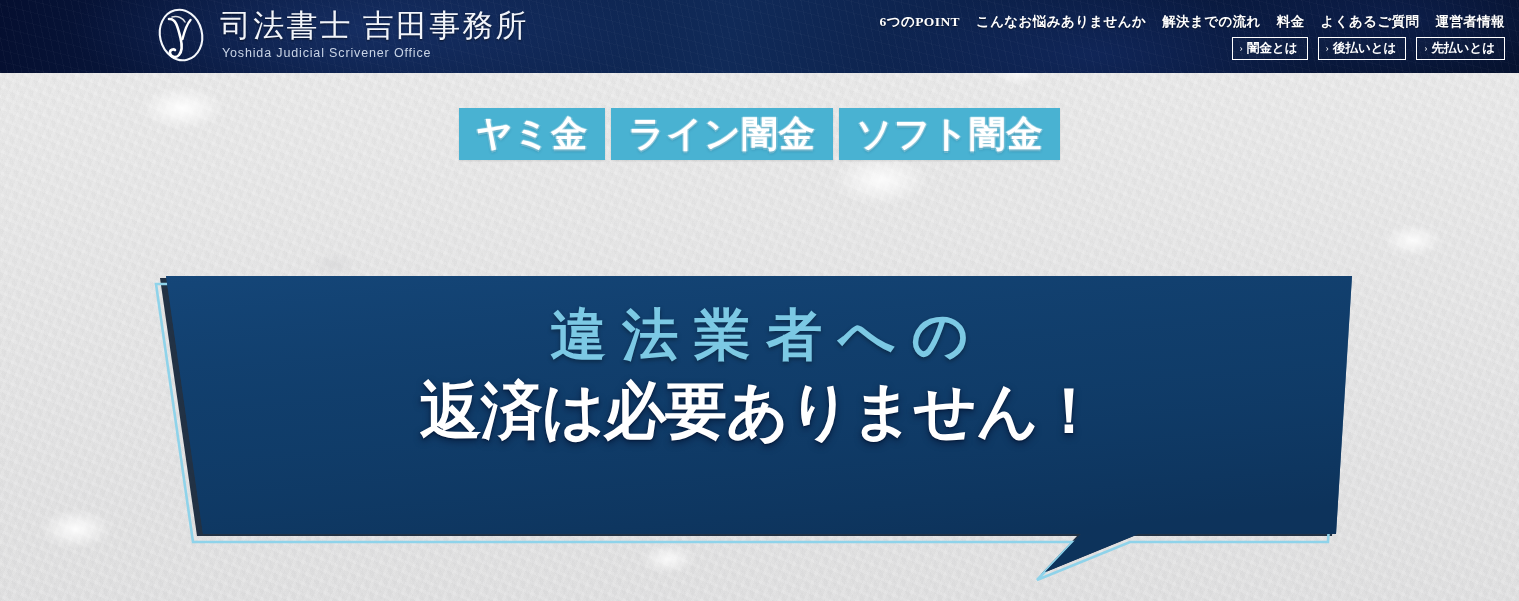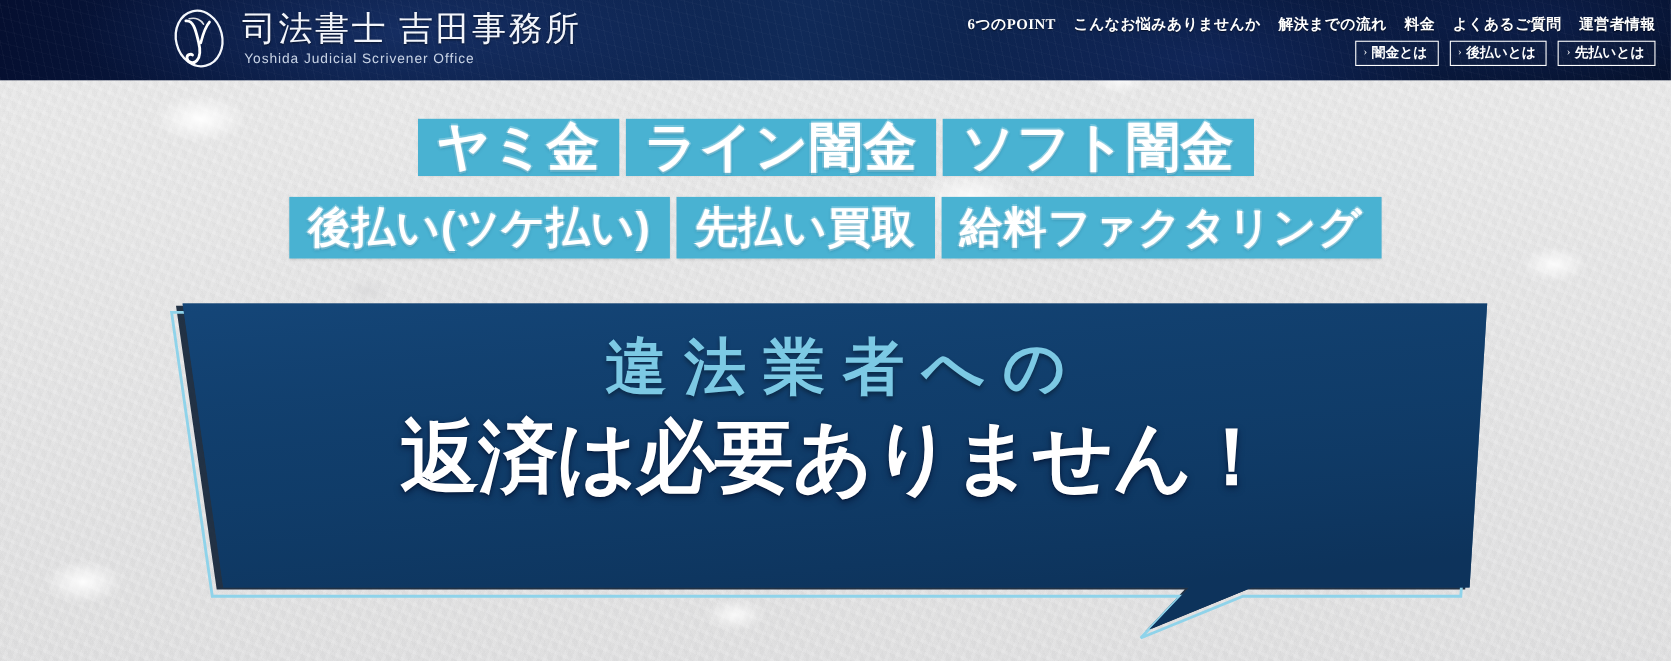--- a/index.html
+++ b/index.html
@@ -102,21 +102,21 @@
     display:flex; align-items:center; justify-content:center;
     cursor:pointer;
     text-shadow:
        1.5px 0 0 rgba(255,255,255,.25),
       -1.5px 0 0 rgba(255,255,255,.25),
        0 1.5px 0 rgba(255,255,255,.25),
        0 -1.5px 0 rgba(255,255,255,.25),
        0 2px 3px rgba(0,60,90,.30);
     box-shadow:0 1px 2px rgba(0,0,0,.10);
   }
-  #tagrow-1 .tag { height:52px; font-size:48px; padding:0 17px; letter-spacing:1px; }
+  #tagrow-1 .tag { height:52px; font-size:36px; padding:0 17px; letter-spacing:1px; }
   #tagrow-2 .tag { height:56px; font-size:39px; padding:0 17px; letter-spacing:1px; }
 
   
   #bubble-wrap { position:absolute; left:0; top:262px; width:1519px; height:320px; }
   #bubble-svg  { position:absolute; left:0; top:0; }
 
   #bubble-text {
     position:absolute; left:0; top:0; width:1519px; height:320px;
     display:flex; flex-direction:column; align-items:center;
     justify-content:flex-start; pointer-events:none;
@@ -126,21 +126,21 @@
     font-family:"Liberation Serif", serif;
     font-size:56px; font-weight:700;
     color:#7cc9e4; letter-spacing:16px;
     text-indent:16px; line-height:1.12;
     text-shadow:0 2px 4px rgba(0,0,0,.35);
     white-space:nowrap;
   }
   #headline-main {
     margin-top:10px;
     font-family:"Liberation Sans", sans-serif;
-    font-size:72px; font-weight:700;
+    font-size:62px; font-weight:700;
     color:#ffffff; letter-spacing:-1px; line-height:1.1;
     text-shadow:0 3px 7px rgba(0,12,40,.55), 0 1px 2px rgba(0,12,40,.6);
     white-space:nowrap;
   }
 </style>
 </head>
 <body>
 
 <div id="page">
 
@@ -184,25 +184,20 @@
           <span>先払いとは</span>
         </div>
       </div>
   </div>
 
   <div class="tagrow" id="tagrow-1">
       <div class="tag">ヤミ金</div>
       <div class="tag">ライン闇金</div>
       <div class="tag">ソフト闇金</div>
     </div>
-  <div class="tagrow" id="tagrow-2">
-      <div class="tag">後払い(ツケ払い)</div>
-      <div class="tag">先払い買取</div>
-      <div class="tag">給料ファクタリング</div>
-    </div>
 
   <div id="bubble-wrap">
     <svg id="bubble-svg" width="1519" height="320" viewBox="0 0 1519 320">
 
       <path d="M160,16 L1348,16 L1332,274 L1134,274 L1041,312 L1077,274 L197,274 Z" fill="#0c1e33" opacity="0.9"></path>
 
       <path d="M156,22 L1344,22 L1328,280 L1130,280 L1037,318 L1073,280 L193,280 Z" fill="none" stroke="#8fd3ea" stroke-width="2.6"></path>
 
       <path d="M166,14 L1352,14 L1336,272 L1138,272 L1045,310 L1081,272 L203,272 Z" fill="#113f6d"></path>
       <path d="M166,14 L1352,14 L1336,272 L1138,272 L1045,310 L1081,272 L203,272 Z" fill="url(#bubbleGrad)"></path>

